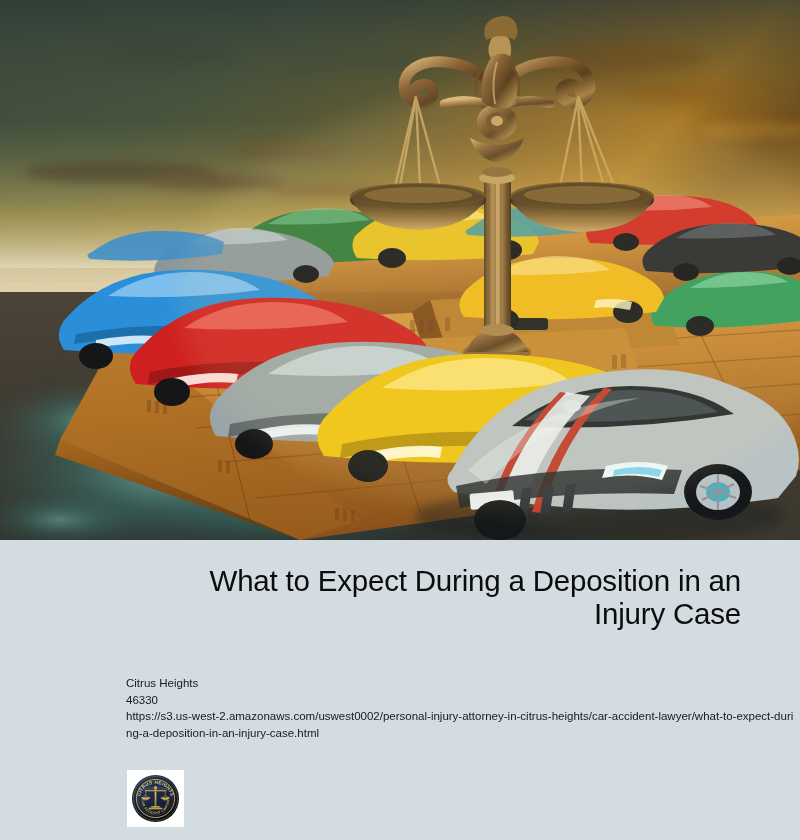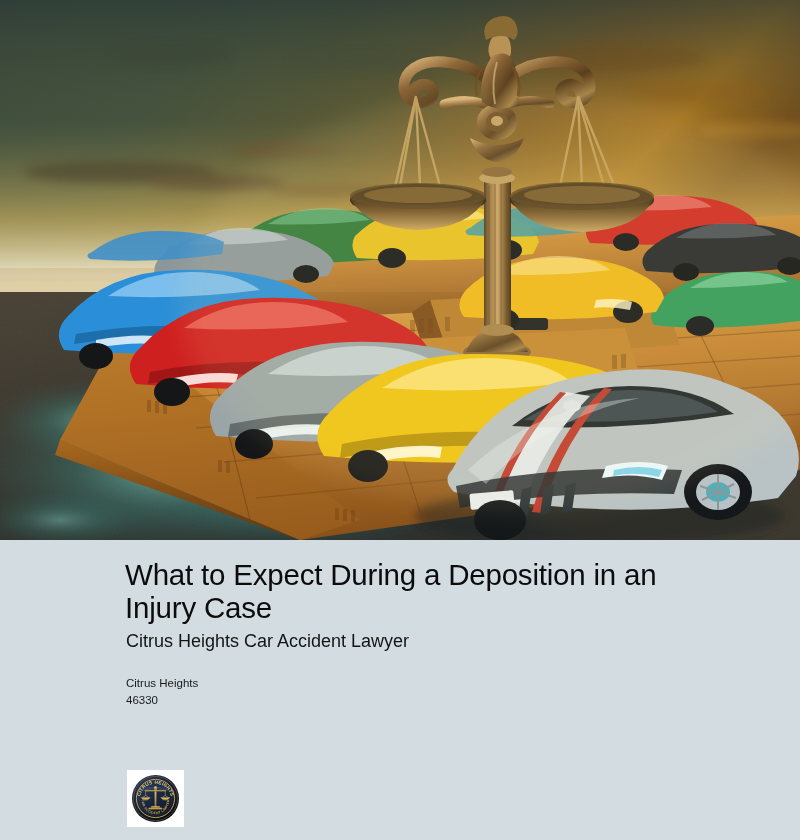--- a/index.html
+++ b/index.html
@@ -45,21 +45,22 @@
   .page-title {
     position: absolute;
     left: 125px;
     top: 558px;
     width: 610px;
     font-size: 29.5px;
     line-height: 33px;
     font-weight: normal;
     color: #0c0c0c;
     letter-spacing: -0.2px;
-    margin: 0;
+    margin: 6px;
+    text-align: right;
   }
 
   .page-subtitle {
     position: absolute;
     left: 126px;
     top: 630px;
     width: 620px;
     font-size: 18px;
     line-height: 22px;
     font-weight: normal;
@@ -509,25 +510,25 @@
         <ellipse cx="520" cy="300" rx="340" ry="210" fill="#ffe6a0" opacity="0.10" filter="url(#soft2)"></ellipse>
         <rect x="0" y="0" width="800" height="540" fill="none"></rect>
       </g>
     </svg>
   </div>
 
   <div class="content"></div>
 
   <h1 class="page-title">What to Expect During a Deposition in an Injury Case</h1>
 
-  <h2 class="page-subtitle">Citrus Heights Car Accident Lawyer</h2>
 
   <div class="meta">
     <div class="meta-line">Citrus Heights</div>
     <div class="meta-line">46330</div>
+    <div class="meta-url">https://s3.us-west-2.amazonaws.com/uswest0002/personal-injury-attorney-in-citrus-heights/car-accident-lawyer/what-to-expect-during-a-deposition-in-an-injury-case.html</div>
   </div>
 
   <div class="logo-wrap">
     <svg width="49" height="49" viewBox="0 0 100 100" xmlns="http://www.w3.org/2000/svg">
       <defs>
         <linearGradient id="badgeRing" x1="0" y1="0" x2="0.6" y2="1">
           <stop offset="0%" stop-color="#2c3f63"></stop>
           <stop offset="45%" stop-color="#16243d"></stop>
           <stop offset="100%" stop-color="#070d18"></stop>
         </linearGradient>

